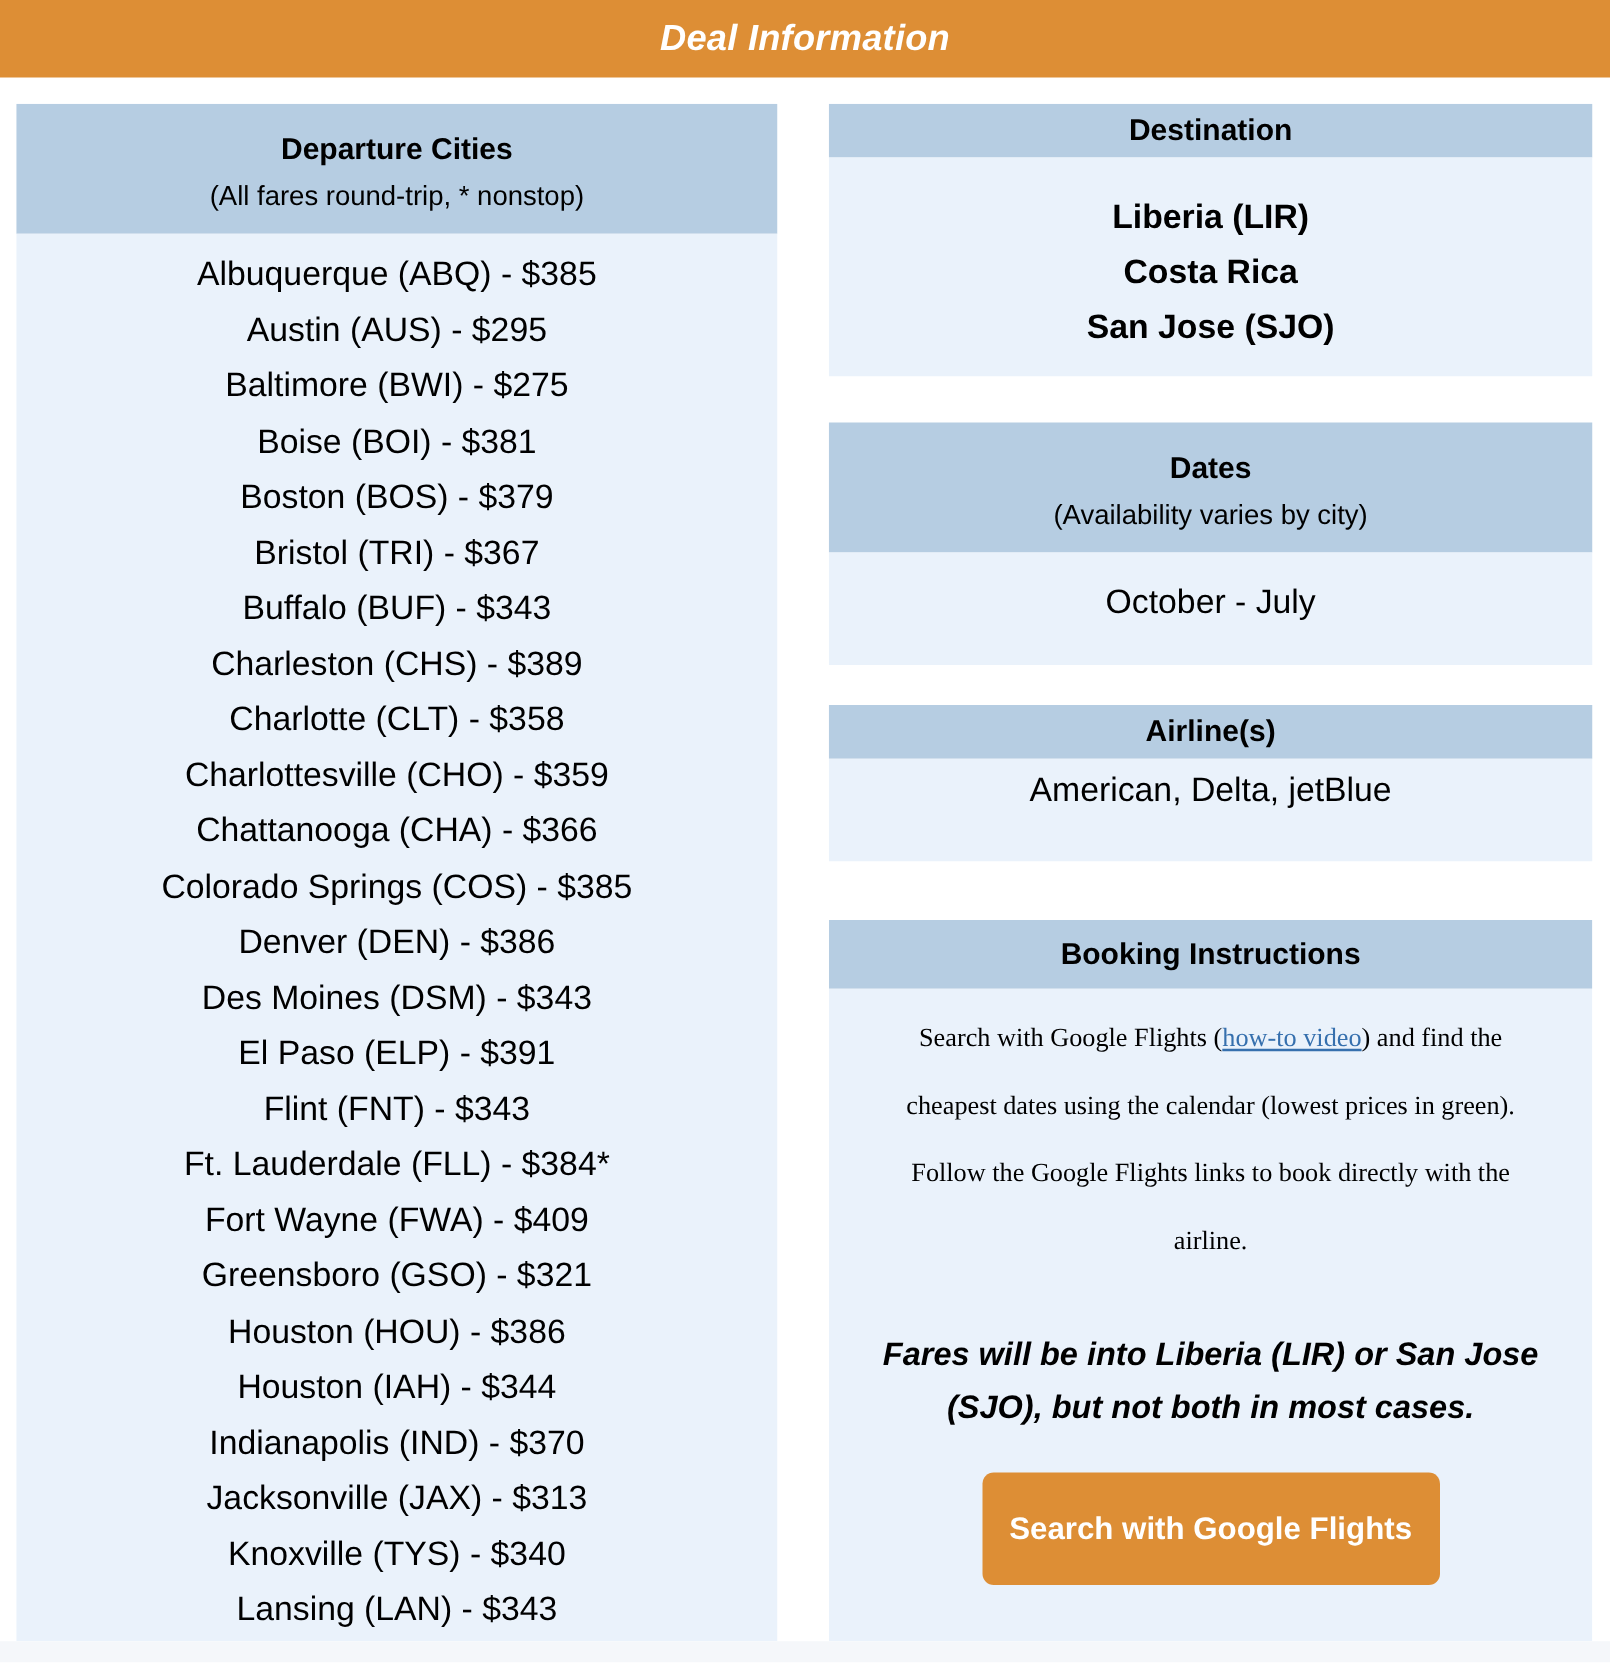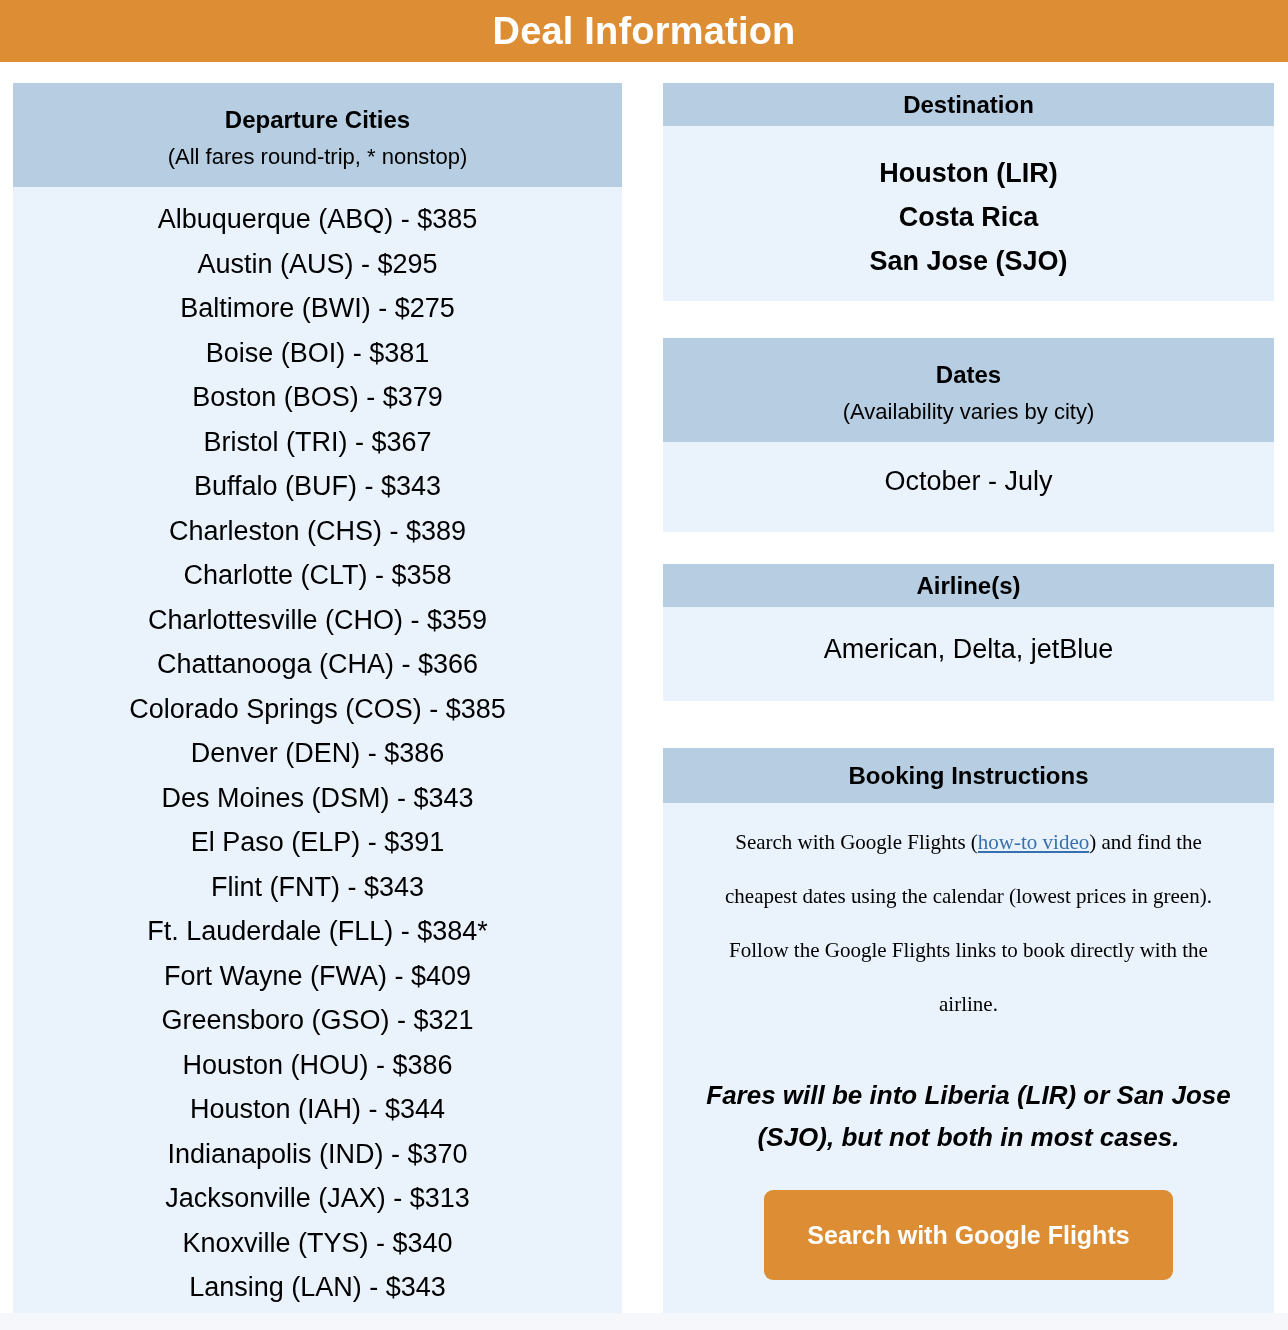--- a/index.html
+++ b/index.html
@@ -22,21 +22,21 @@
     overflow:hidden;
     position:relative;
   }
   .topbar{
     height:62px;
     background:var(--accent-orange);
     display:flex;align-items:center;justify-content:center;
   }
   .topbar h1{
     color:var(--button-text-white);
-    font-size:38px;font-weight:bold;letter-spacing:.2px;
+    font-size:29px;font-weight:bold;letter-spacing:.2px;font-style:italic;
   }
   .columns{
     display:flex;
     margin-top:21px;
     padding-left:13px;
     height:1230px;
   }
   .col-left{width:609px;margin-right:41px;display:flex;flex-direction:column;height:1230px;overflow:hidden;}
   .col-right{width:611px;display:flex;flex-direction:column;height:1230px;overflow:hidden;}
   .panel-head{
@@ -65,21 +65,21 @@
     overflow:hidden;
   }
   .city-line{
     font-size:27px;
     line-height:44.5px;
   }
   
   .dest-body{padding:25px 0 18px 0;}
   .dest-line{font-size:27px;font-weight:bold;line-height:44px;}
   .dates-body{height:90px;padding-top:24px;font-size:27px;}
-  .airlines-body{height:94px;padding-top:27px;font-size:27px;}
+  .airlines-body{height:82px;padding-top:10px;font-size:27px;}
   .gap37{margin-bottom:37px;}
   .gap32{margin-bottom:32px;}
   .gap47{margin-bottom:47px;}
   .booking{flex:1;display:flex;flex-direction:column;overflow:hidden;}
   .booking-head{height:55px;display:flex;align-items:center;justify-content:center;}
   .booking-body{flex:1;padding-top:12px;}
   .booking-para{
     max-width:524px;margin:0 auto;
     font-size:21px;line-height:54px;font-family:Liberation Serif, serif;
   }
@@ -88,21 +88,21 @@
     text-decoration:underline;
     cursor:pointer;
   }
   .booking-note{
     max-width:560px;margin:43px auto 0 auto;
     font-size:26px;line-height:42px;font-style:italic;font-weight:bold;
   }
   .gf-button{
     display:block;
     margin:32px auto 0 auto;
-    width:409px;height:90px;
+    width:366px;height:90px;
     background:var(--accent-orange);
     color:var(--button-text-white);
     border:none;border-radius:9px;
     font-family:inherit;
     font-size:25px;font-weight:bold;
     cursor:pointer;
   }
   .bottom-strip{
     position:absolute;left:0;bottom:0;
     width:100%;height:17px;
@@ -154,21 +154,21 @@
   </section>
 
   <div class="col-right">
 
     <section class="gap37">
       <div class="panel-head simple">
         <div class="head-title">Destination</div>
       </div>
       <div class="panel-body dest-body">
 
-      <div class="dest-line">Houston (LIR)</div>
+      <div class="dest-line">Liberia (LIR)</div>
           <div class="dest-line">Costa Rica</div>
           <div class="dest-line">San Jose (SJO)</div>
         </div>
     </section>
 
     <section class="gap32">
       <div class="panel-head tall">
         <div class="head-title">Dates</div>
         <div class="head-sub">(Availability varies by city)</div>
       </div>

